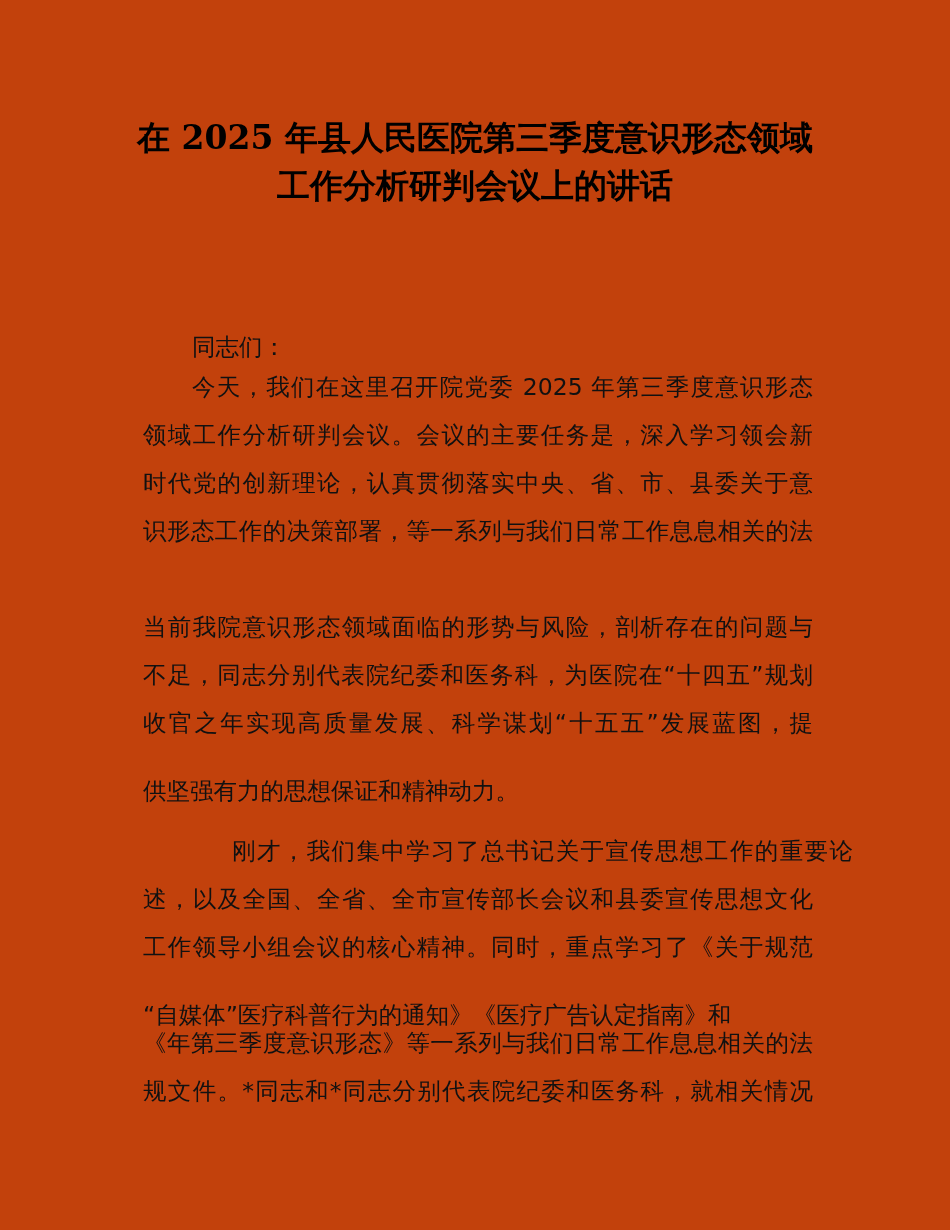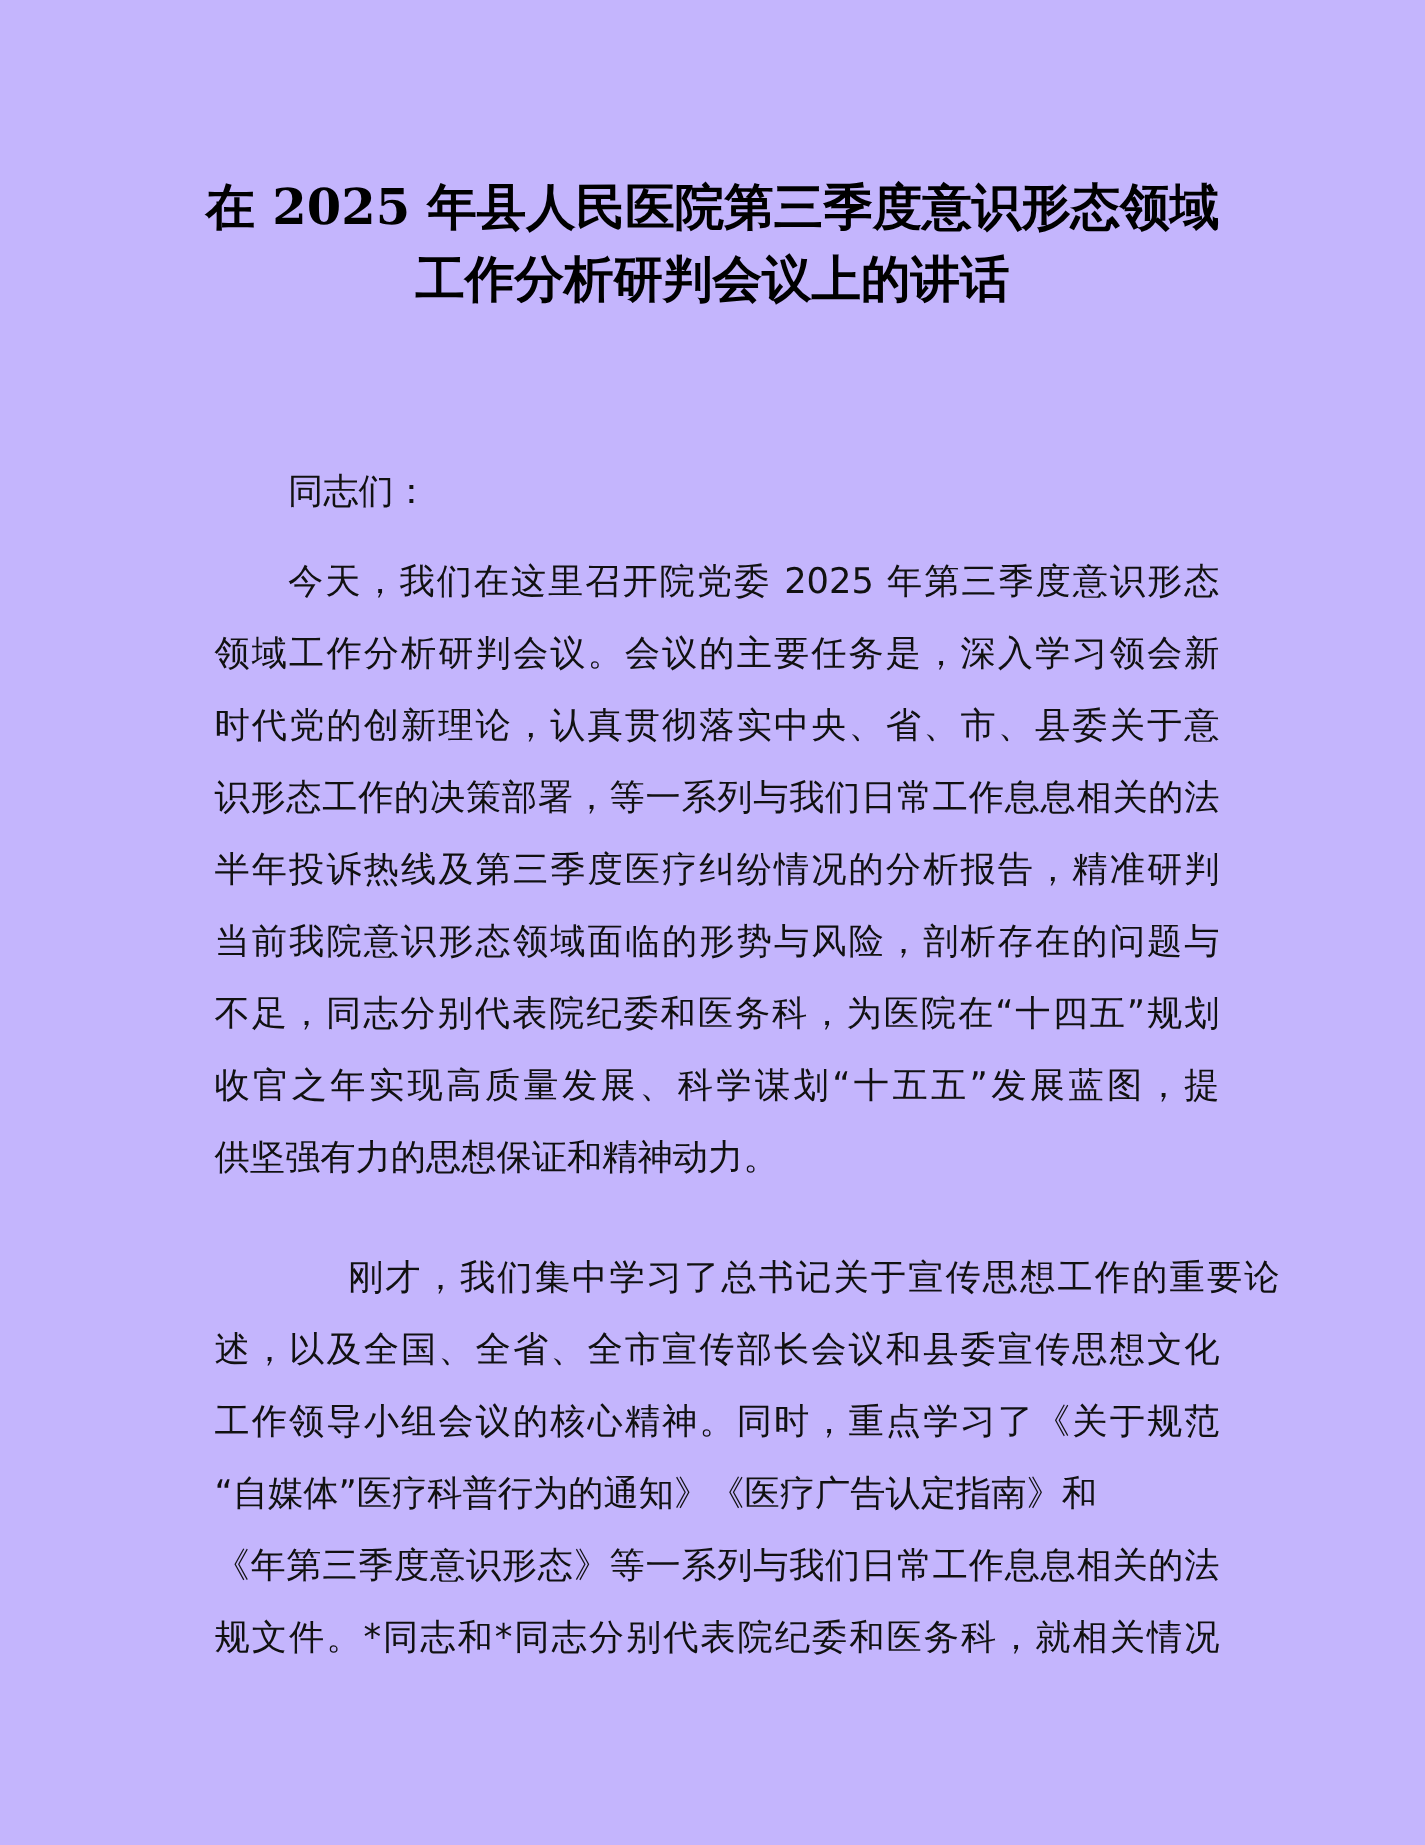--- a/index.html
+++ b/index.html
@@ -14,21 +14,21 @@
       overflow: hidden;
       font-family: "DejaVu Serif", "Liberation Serif", serif;
       color: #000000;
     }
     .page {
       position: absolute;
       left: 0;
       top: 0;
       width: 950px;
       height: 1230px;
-      background: #c4b5fd;
+      background: #c2410c;
     }
     .title {
       position: absolute;
       left: 100px;
       width: 750px;
       text-align: center;
       font-family: "DejaVu Serif", "Liberation Serif", serif;
       font-weight: bold;
       font-size: 33px;
       letter-spacing: 0px;
@@ -45,37 +45,36 @@
       line-height: 30px;
       height: 30px;
       white-space: nowrap;
       text-align: justify;
       text-align-last: justify;
       font-family: "DejaVu Sans", "Liberation Sans", sans-serif;
       font-weight: normal;
       color: #111111;
     }
     .line.indent { left: 192px; width: 621px; }
-    .line.noj { text-align: center; text-align-last: left; }
+    .line.noj { text-align: center; text-align-last: left; margin-top: 20px; }
   </style>
 </head>
 <body>
 
 <div class="page">
 
   <div class="title l1">在 2025 年县人民医院第三季度意识形态领域</div>
   <div class="title l2">工作分析研判会议上的讲话</div>
 
   <div class="line indent noj" style="top:312px;">同志们：</div>
 
   <div class="line indent" style="top:372px;">今天，我们在这里召开院党委 2025 年第三季度意识形态</div>
   <div class="line" style="top:420px;">领域工作分析研判会议。会议的主要任务是，深入学习领会新</div>
   <div class="line" style="top:468px;">时代党的创新理论，认真贯彻落实中央、省、市、县委关于意</div>
   <div class="line" style="top:516px;">识形态工作的决策部署，等一系列与我们日常工作息息相关的法</div>
-  <div class="line" style="top:564px;">半年投诉热线及第三季度医疗纠纷情况的分析报告，精准研判</div>
   <div class="line" style="top:612px;">当前我院意识形态领域面临的形势与风险，剖析存在的问题与</div>
   <div class="line" style="top:660px;">不足，同志分别代表院纪委和医务科，为医院在“十四五”规划</div>
   <div class="line" style="top:708px;">收官之年实现高质量发展、科学谋划“十五五”发展蓝图，提</div>
   <div class="line noj" style="top:756px;">供坚强有力的思想保证和精神动力。</div>
 
   <div class="line indent" style="top:836px;margin-left:40px;">刚才，我们集中学习了总书记关于宣传思想工作的重要论</div>
   <div class="line" style="top:884px;">述，以及全国、全省、全市宣传部长会议和县委宣传思想文化</div>
   <div class="line" style="top:932px;">工作领导小组会议的核心精神。同时，重点学习了《关于规范</div>
   <div class="line noj" style="top:980px;">“自媒体”医疗科普行为的通知》《医疗广告认定指南》和</div>
   <div class="line" style="top:1028px;">《年第三季度意识形态》等一系列与我们日常工作息息相关的法</div>

